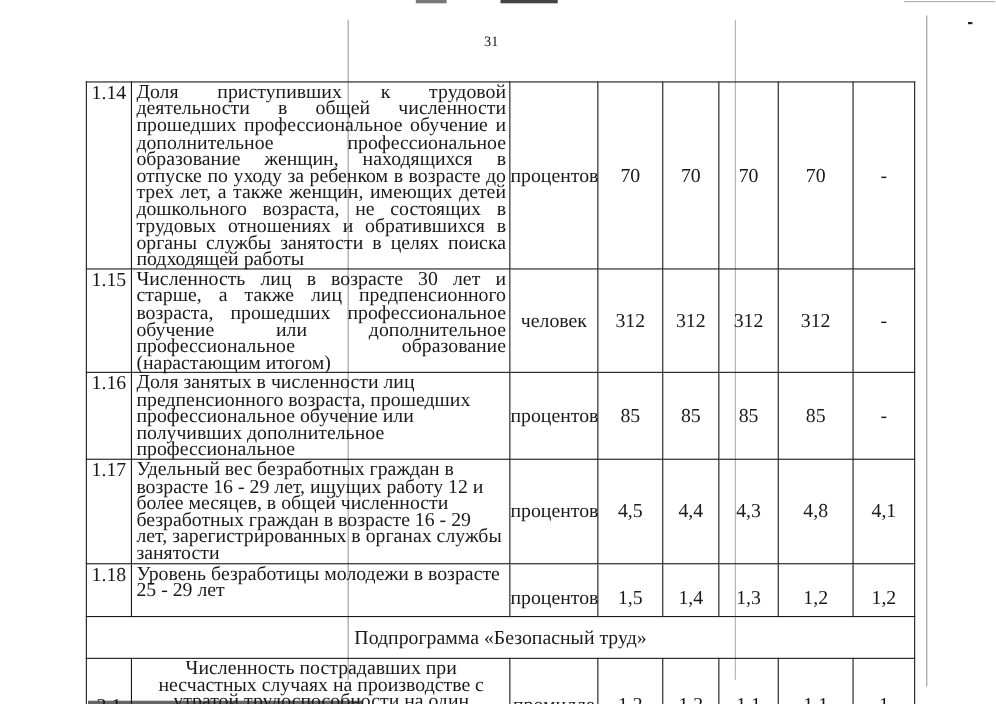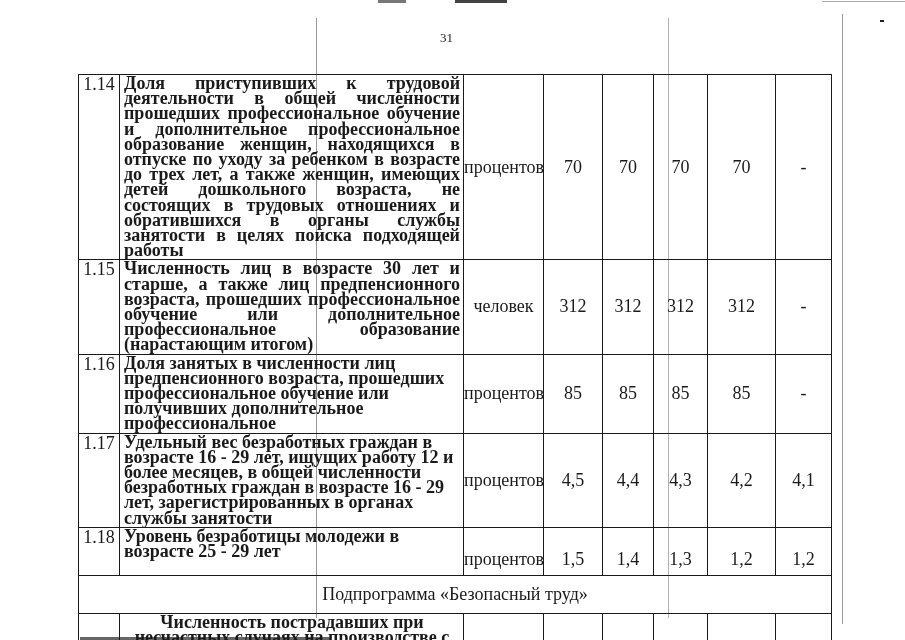--- a/index.html
+++ b/index.html
@@ -52,21 +52,20 @@
       vertical-align: top !important;
       padding-top: 2px !important;
     }
     td.num.mid {
       vertical-align: middle !important;
     }
     td.desc {
       text-align: justify;
       padding: 1px 3px 1px 4px !important;
       vertical-align: top !important;
-      font-weight: bold;
     }
     td.desc.left {
       text-align: left;
     }
     td.unit, td.val {
       text-align: center;
     }
     td.sub {
       text-align: center;
       height: 37px;
@@ -137,21 +136,21 @@
       <td class="val">85</td>
       <td class="val">-</td>
     </tr>
     <tr class="r117">
       <td class="num">1.17</td>
       <td class="desc left">Удельный вес безработных граждан в возрасте 16 - 29 лет, ищущих работу 12 и более месяцев, в общей численности безработных граждан в возрасте 16 - 29 лет, зарегистрированных в органах службы занятости</td>
       <td class="unit">процентов</td>
       <td class="val">4,5</td>
       <td class="val">4,4</td>
       <td class="val">4,3</td>
-      <td class="val">4,2</td>
+      <td class="val">4,8</td>
       <td class="val">4,1</td>
     </tr>
     <tr class="r118">
       <td class="num">1.18</td>
       <td class="desc left">Уровень безработицы молодежи в возрасте 25 - 29 лет</td>
       <td class="unit">процентов</td>
       <td class="val">1,5</td>
       <td class="val">1,4</td>
       <td class="val">1,3</td>
       <td class="val">1,2</td>

